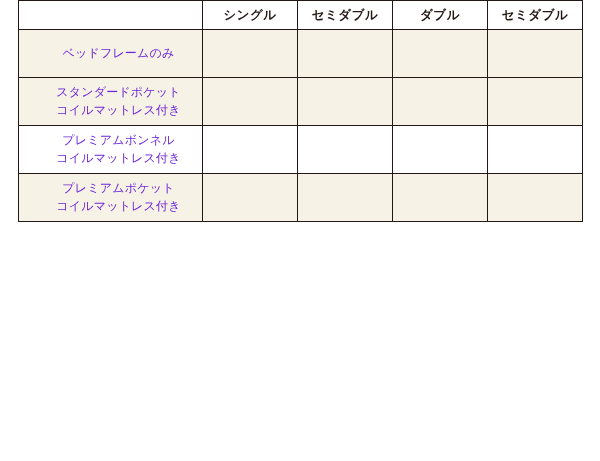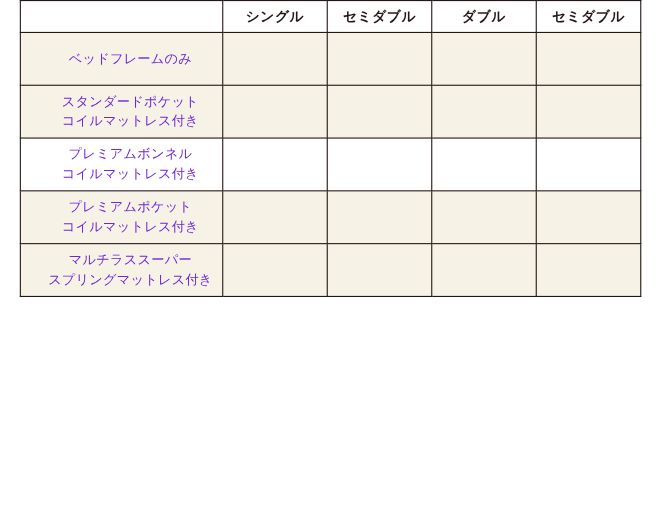--- a/index.html
+++ b/index.html
@@ -148,28 +148,18 @@
             <span class="label-line">プレミアムポケット</span>
             <span class="label-line">コイルマットレス付き</span>
           </td>
           <td class="cell"></td>
           <td class="cell"></td>
           <td class="cell"></td>
           <td class="cell"></td>
         </tr>
 
 
-        <tr class="alt">
-          <td class="row-label">
-            <span class="label-line">マルチラススーパー</span>
-            <span class="label-line">スプリングマットレス付き</span>
-          </td>
-          <td class="cell"></td>
-          <td class="cell"></td>
-          <td class="cell"></td>
-          <td class="cell"></td>
-        </tr>
 
       </tbody>
     </table>
   </div>
 
 </div>
 
 </body></html>

